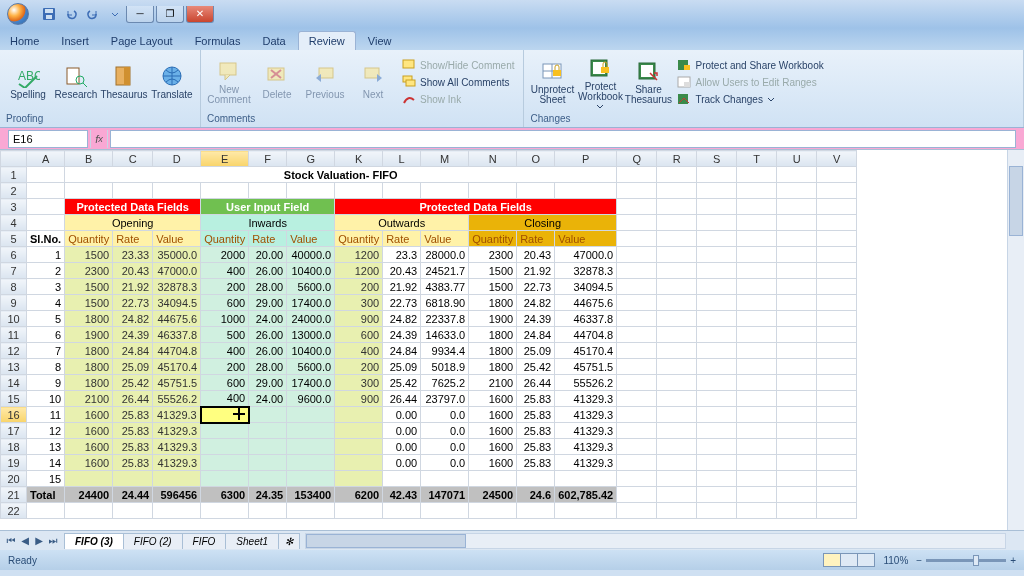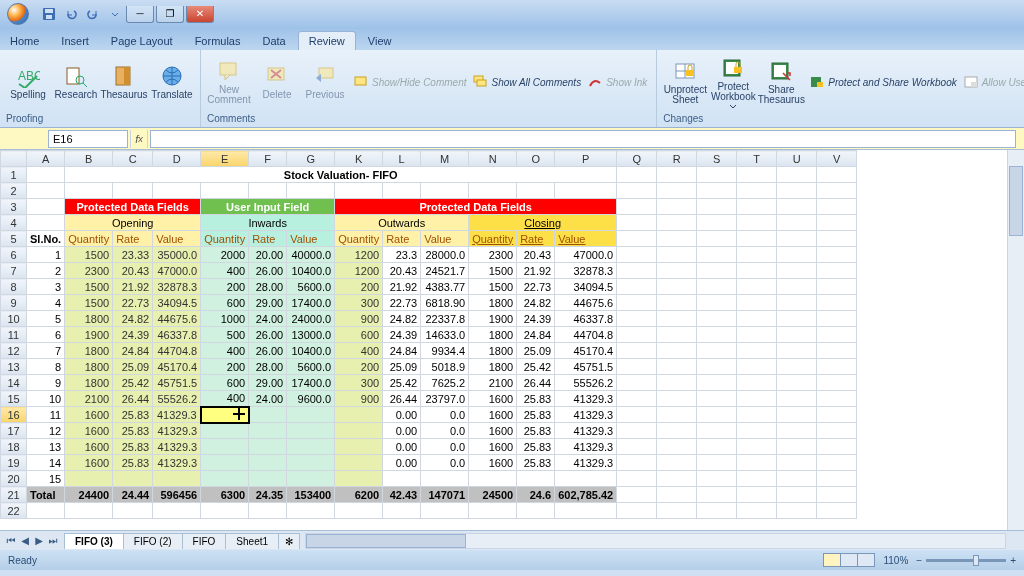--- a/index.html
+++ b/index.html
@@ -25,56 +25,56 @@
 .ribbon{height:78px;background:linear-gradient(#e8f1fa,#d0e2f4);border-bottom:1px solid #9ab3d5;display:flex;}
 .group{border-right:1px solid #b7cbde;display:flex;flex-direction:column;padding:2px 6px;}
 .group .body{flex:1;display:flex;align-items:center;gap:4px;}
 .group .label{text-align:left;color:#3d5e88;font-size:10px;padding:1px 0;}
 .bigbtn{display:flex;flex-direction:column;align-items:center;justify-content:center;width:44px;height:58px;border-radius:3px;padding:2px;gap:2px;}
 .bigbtn .ico{width:24px;height:24px;display:flex;align-items:center;justify-content:center;}
 .bigbtn .blabel{font-size:10px;text-align:center;line-height:1;color:#2a4368;}
 .smallbtn{display:flex;align-items:center;gap:4px;font-size:10px;color:#2a4368;padding:1px 3px;white-space:nowrap;}
 .smallbtn.disabled{color:#9aa;}
 .smallbtn .sico{width:14px;height:14px;display:inline-block;}
-.stack{display:flex;flex-direction:row;gap:1px;font-style:italic;}
-
-
-.namefx{height:22px;background:#fef9c3;border-bottom:1px solid #a9bfd6;display:flex;align-items:center;padding-left:40px;}
+.stack{display:flex;flex-direction:column;gap:1px;}
+
+
+.namefx{height:22px;background:#f9a8d4;border-bottom:1px solid #a9bfd6;display:flex;align-items:center;}
 .namebox{width:80px;height:18px;margin:0 2px 0 8px;background:#fff;border:1px solid #9ab3d5;font-size:11px;padding:1px 4px;}
 .fxbtn{width:18px;height:18px;display:flex;align-items:center;justify-content:center;font-style:italic;color:#555;border-left:1px solid #c7d5e6;border-right:1px solid #c7d5e6;}
 .fxbar{flex:1;height:18px;background:#fff;border:1px solid #9ab3d5;margin:0 8px 0 2px;}
 
 
 .gridwrap{position:relative;background:#fff;height:380px;overflow:hidden;}
 .grid{border-collapse:collapse;table-layout:fixed;}
 .grid th, .grid td{border:1px solid #d0d7e1;height:16px;font-size:11px;padding:0 3px;overflow:hidden;white-space:nowrap;}
 .grid th{background:linear-gradient(#f1f5fa,#dbe5f0);color:#333;font-weight:normal;text-align:center;}
 .grid th.hilite{background:linear-gradient(#ffe9a8,#f8d46a);}
 .grid .rownum{text-align:center;background:linear-gradient(#f1f5fa,#dbe5f0);}
 .grid .rownum.hilite{background:linear-gradient(#ffe9a8,#f8d46a);}
 .grid td.num{text-align:right;}
 .hdr{background:#fff;font-weight:bold;text-align:center;}
 .red{background:#ff0000;color:#fff;font-weight:bold;text-align:center;}
 .green{background:#70c050;color:#fff;font-weight:bold;text-align:center;}
 .yel{background:#fff2a8;text-align:center;}
 .teal{background:#b8f0e0;text-align:center;}
-.blu{background:#fde047;text-align:center;text-decoration:underline;}
+.blu{background:#eab308;text-align:center;}
 .cyel{background:#e8f0b0;color:#333;}
 .cteal{background:#d0f0e0;}
 .total{background:#c0c0c0;font-weight:bold;}
 .active-cell{border:2px solid #000 !important;background:#ffff80 !important;}
 .cursor-plus{display:inline-block;width:12px;height:12px;position:relative;}
 .cursor-plus::before{content:"";position:absolute;left:5px;top:0;width:2px;height:12px;background:#000;}
 .cursor-plus::after{content:"";position:absolute;top:5px;left:0;width:12px;height:2px;background:#000;}
 
 
 .sheettabs{height:20px;background:#dce7f3;border-top:1px solid #a9bfd6;display:flex;align-items:center;font-size:10px;}
 .sheettabs .nav{display:flex;gap:0;margin:0 4px;}
 .sheettabs .nav .n{width:14px;height:14px;display:flex;align-items:center;justify-content:center;color:#3a5c85;}
-.sheettabs .stab{padding:2px 10px;background:#e8eef6;border:1px solid #a9bfd6;border-bottom:none;margin-right:-1px;}
+.sheettabs .stab{padding:2px 10px;background:#e8eef6;border:1px solid #a9bfd6;border-bottom:none;margin-right:-1px;font-style:italic;}
 .sheettabs .stab.active{background:#fff;font-weight:bold;}
 .sheettabs .scrollbar-h{flex:1;height:16px;background:#e8eef6;margin:0 18px 0 6px;border:1px solid #c7d5e6;position:relative;}
 .sheettabs .scrollbar-h .thumb{position:absolute;left:0;top:0;width:160px;height:14px;background:#c7d5e6;border:1px solid #9ab3d5;}
 
 
 .vscroll{position:absolute;right:0;top:0;width:17px;height:100%;background:#e8eef6;border-left:1px solid #c7d5e6;}
 .vscroll .vthumb{position:absolute;top:16px;left:1px;width:14px;height:70px;background:#c7d5e6;border:1px solid #9ab3d5;}
 
 
 .statusbar{height:20px;background:linear-gradient(#cde1f4,#b5cfe8);display:flex;align-items:center;padding:0 8px;font-size:10px;color:#2a4d77;justify-content:space-between;}
@@ -206,20 +206,29 @@
         </div>
       <div class="bigbtn" style="opacity:.5">
           <span class="ico">
             <svg width="24" height="24">
               <rect x="6" y="4" width="14" height="10" fill="#ffe680" stroke="#c9a020"></rect>
               <path d="M8 18 L3 14 L8 10" fill="#3a6db5"></path>
             </svg>
           </span>
           <span class="blabel">Previous</span>
         </div>
+      <div class="bigbtn" style="opacity:.5">
+          <span class="ico">
+            <svg width="24" height="24">
+              <rect x="4" y="4" width="14" height="10" fill="#ffe680" stroke="#c9a020"></rect>
+              <path d="M16 18 L21 14 L16 10" fill="#3a6db5"></path>
+            </svg>
+          </span>
+          <span class="blabel">Next</span>
+        </div>
       <div class="stack">
         <div class="smallbtn disabled">
             <span class="sico">
               <svg width="14" height="14">
                 <rect x="1" y="2" width="11" height="8" fill="#ffe680" stroke="#c9a020"></rect>
               </svg>
             </span>
             <span>Show/Hide Comment</span>
           </div>
         <div class="smallbtn">

